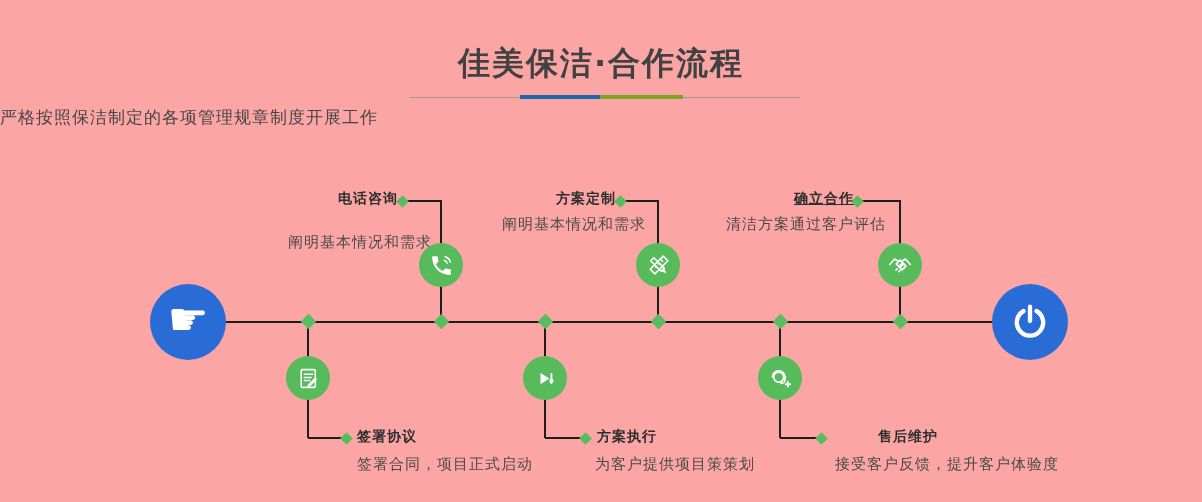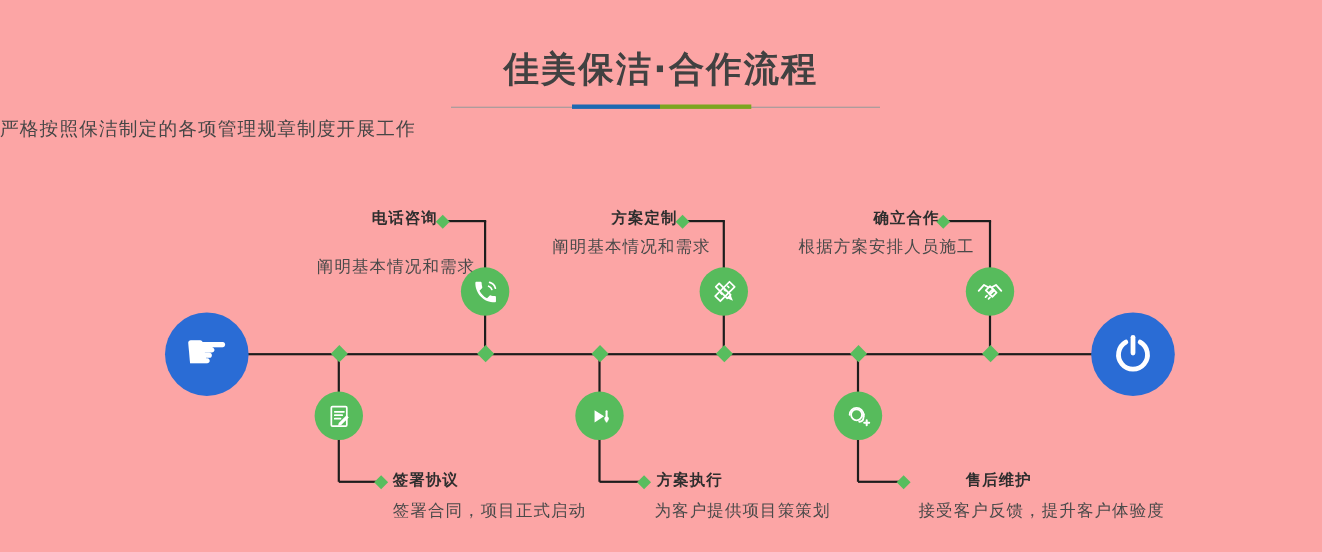--- a/index.html
+++ b/index.html
@@ -39,21 +39,21 @@
            display:flex;align-items:center;justify-content:center;z-index:3;top:284px;}
   .b1{left:150px;} .b2{left:992px;}
   .hand{color:#fff;font-size:46px;line-height:1;transform:translateY(-3px);}
   
   .step-title{position:absolute;font-size:14px;font-weight:bold;color:#2e2e2e;
               white-space:nowrap;letter-spacing:1px;z-index:2;}
   .step-desc{position:absolute;font-size:15px;color:#4a4a4a;white-space:nowrap;
              letter-spacing:1px;z-index:2;}
   .t1t{right:804px;top:190px;} .t1d{right:770px;top:233px;}
   .t2t{right:586px;top:190px;} .t2d{right:556px;top:215px;}
-  .t3t{right:348px;top:190px;} .t3d{right:316px;top:215px;}
+  .t3t{right:348px;top:190px;text-decoration:underline;} .t3d{right:316px;top:215px;}
   .b1t{left:357px;top:428px;}  .b1d{left:357px;top:455px;}
   .b2t{left:597px;top:428px;}  .b2d{left:595px;top:455px;}
   .b3t{left:837px;top:428px;margin-left:41px;}  .b3d{left:835px;top:455px;}
   svg{display:block;}
 </style>
 </head>
 <body>
 
 <div class="stage">
 
@@ -147,21 +147,21 @@
       <path d="M16.6 13.4c0 2.2-1.6 3.4-3.6 3.6"></path>
       <path d="M17.2 17.8h4.2M19.3 15.7v4.2" stroke-width="1.7"></path>
     </svg>
   </div>
 
   <div class="step-title t1t">电话咨询</div>
   <div class="step-desc t1d">阐明基本情况和需求</div>
   <div class="step-title t2t">方案定制</div>
   <div class="step-desc t2d">阐明基本情况和需求</div>
   <div class="step-title t3t">确立合作</div>
-  <div class="step-desc t3d">根据方案安排人员施工</div>
+  <div class="step-desc t3d">清洁方案通过客户评估</div>
 
   <div class="step-title b1t">签署协议</div>
   <div class="step-desc b1d">签署合同，项目正式启动</div>
   <div class="step-title b2t">方案执行</div>
   <div class="step-desc b2d">为客户提供项目策策划</div>
   <div class="step-title b3t">售后维护</div>
   <div class="step-desc b3d">接受客户反馈，提升客户体验度</div>
 
 </div>
 

